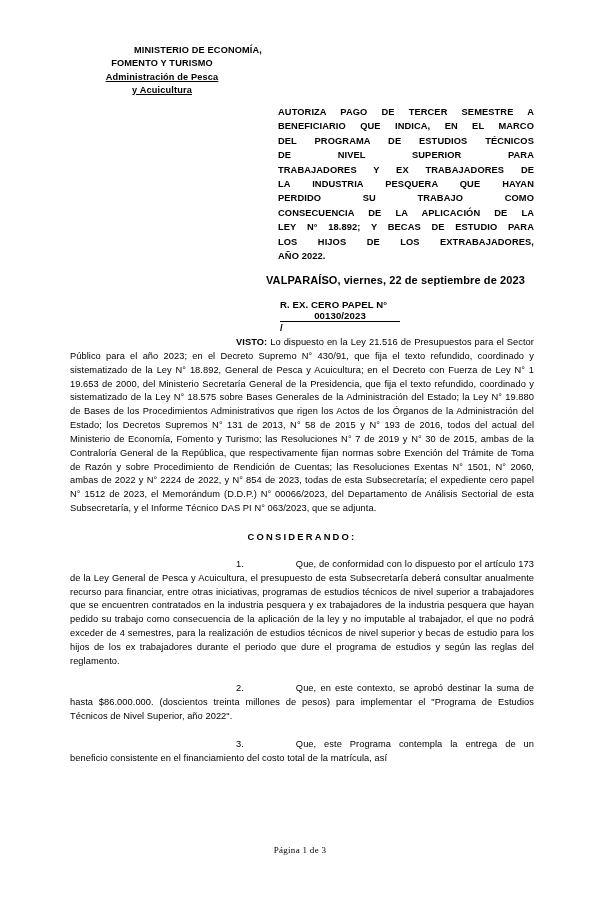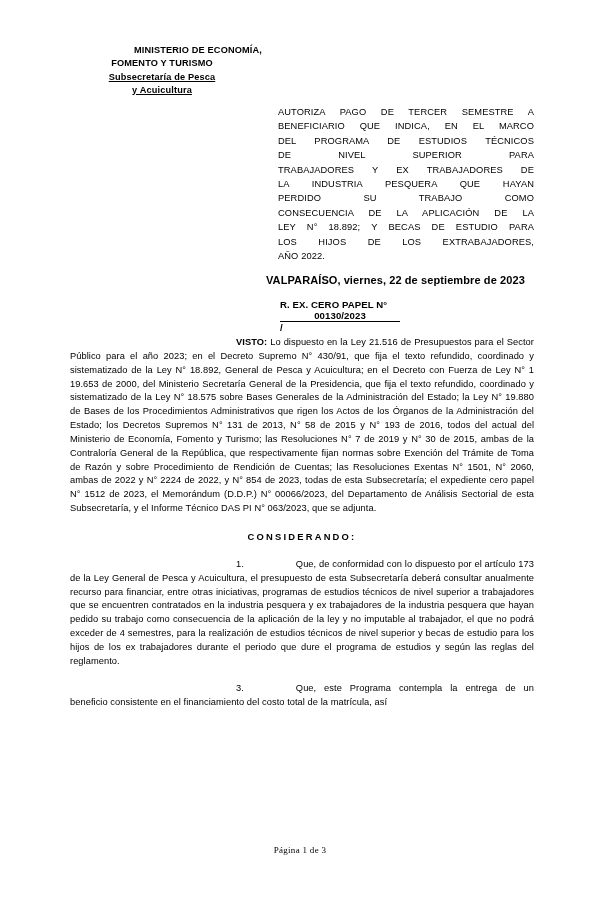--- a/index.html
+++ b/index.html
@@ -38,21 +38,21 @@
   .letterhead .l2 { }
   .letterhead .l3 { text-decoration: underline; }
   .letterhead .l4 { text-decoration: underline; }
 
   
   .title-block {
     position: absolute;
     left: 278px;
     top: 105px;
     width: 256px;
-    font-weight: normal;
+    font-weight: bold;
     font-size: 9.3px;
     line-height: 14.4px;
     text-align: justify;
     text-align-last: justify;
     letter-spacing: 0.1px;
   }
   .title-block .last-line {
     text-align-last: left;
   }
 
@@ -148,21 +148,21 @@
   }
 </style>
 </head>
 <body>
 
 <div class="page">
 
   <div class="letterhead">
     <div class="l1">MINISTERIO DE ECONOMÍA,</div>
     <div class="l2">FOMENTO Y TURISMO</div>
-    <div class="l3">Subsecretaría de Pesca</div>
+    <div class="l3">Administración de Pesca</div>
     <div class="l4">y Acuicultura</div>
   </div>
 
   <div class="title-block">
     <div>AUTORIZA PAGO DE TERCER SEMESTRE A</div>
     <div>BENEFICIARIO QUE INDICA, EN EL MARCO</div>
     <div>DEL PROGRAMA DE ESTUDIOS TÉCNICOS</div>
     <div>DE NIVEL SUPERIOR PARA</div>
     <div>TRABAJADORES Y EX TRABAJADORES DE</div>
     <div>LA INDUSTRIA PESQUERA QUE HAYAN</div>
@@ -184,20 +184,21 @@
   </div>
 
   <div class="body-text">
 
     <p><span class="lead-indent"></span><b class="kw">VISTO:</b> <span>Lo dispuesto en la Ley 21.516 de Presupuestos para el Sector Público para el año 2023; en el Decreto Supremo N° 430/91, que fija el texto refundido, coordinado y sistematizado de la Ley N° 18.892, General de Pesca y Acuicultura; en el Decreto con Fuerza de Ley N° 1   19.653 de 2000, del Ministerio Secretaría General de la Presidencia, que fija el texto refundido, coordinado y sistematizado de la Ley N° 18.575 sobre Bases Generales de la Administración del Estado; la Ley N° 19.880 de Bases de los Procedimientos Administrativos que rigen los Actos de los Órganos de la Administración del Estado; los Decretos Supremos N° 131 de 2013, N° 58 de 2015 y N° 193 de 2016, todos del actual del Ministerio de Economía, Fomento y Turismo; las Resoluciones N° 7 de 2019 y N° 30 de 2015, ambas de la Contraloría General de la República, que respectivamente fijan normas sobre Exención del Trámite de Toma de Razón y sobre Procedimiento de Rendición de Cuentas; las Resoluciones Exentas N° 1501, N° 2060, ambas de 2022 y  N° 2224 de  2022, y N° 854 de 2023, todas de esta Subsecretaría; el expediente cero papel N° 1512 de 2023, el Memorándum (D.D.P.) N° 00066/2023, del Departamento de Análisis Sectorial de esta Subsecretaría, y el Informe Técnico DAS PI N° 063/2023, que se adjunta.</span></p>
 
     <div class="considerando">CONSIDERANDO:</div>
 
     <p><span class="num-indent"></span><span>1.</span><span class="num-gap"></span><span>Que, de conformidad con lo dispuesto por el artículo 173 de la Ley General de Pesca y Acuicultura, el presupuesto de esta Subsecretaría deberá consultar anualmente recurso para financiar, entre otras iniciativas, programas de estudios técnicos de nivel superior a trabajadores que se encuentren contratados en la industria pesquera y ex trabajadores de la industria pesquera que hayan pedido su trabajo como consecuencia de la aplicación de la ley y no imputable al trabajador, el que no podrá exceder de 4 semestres, para la realización de estudios técnicos de nivel superior y becas de estudio para los hijos de los ex trabajadores durante el periodo que dure el programa de estudios y según las reglas del reglamento.</span></p>
 
+    <p class="spaced"><span class="num-indent"></span><span>2.</span><span class="num-gap"></span><span>Que, en este contexto, se aprobó destinar la suma de hasta $86.000.000. (doscientos treinta millones de pesos) para implementar el "Programa de Estudios Técnicos de Nivel Superior, año 2022".</span></p>
 
     <p class="spaced"><span class="num-indent"></span><span>3.</span><span class="num-gap"></span><span>Que, este Programa contempla la entrega de un beneficio consistente en el financiamiento del costo total de la matrícula, así</span></p>
 
   </div>
 
   <div class="footer">Página 1 de 3</div>
 
 </div>
 
 </body></html>

